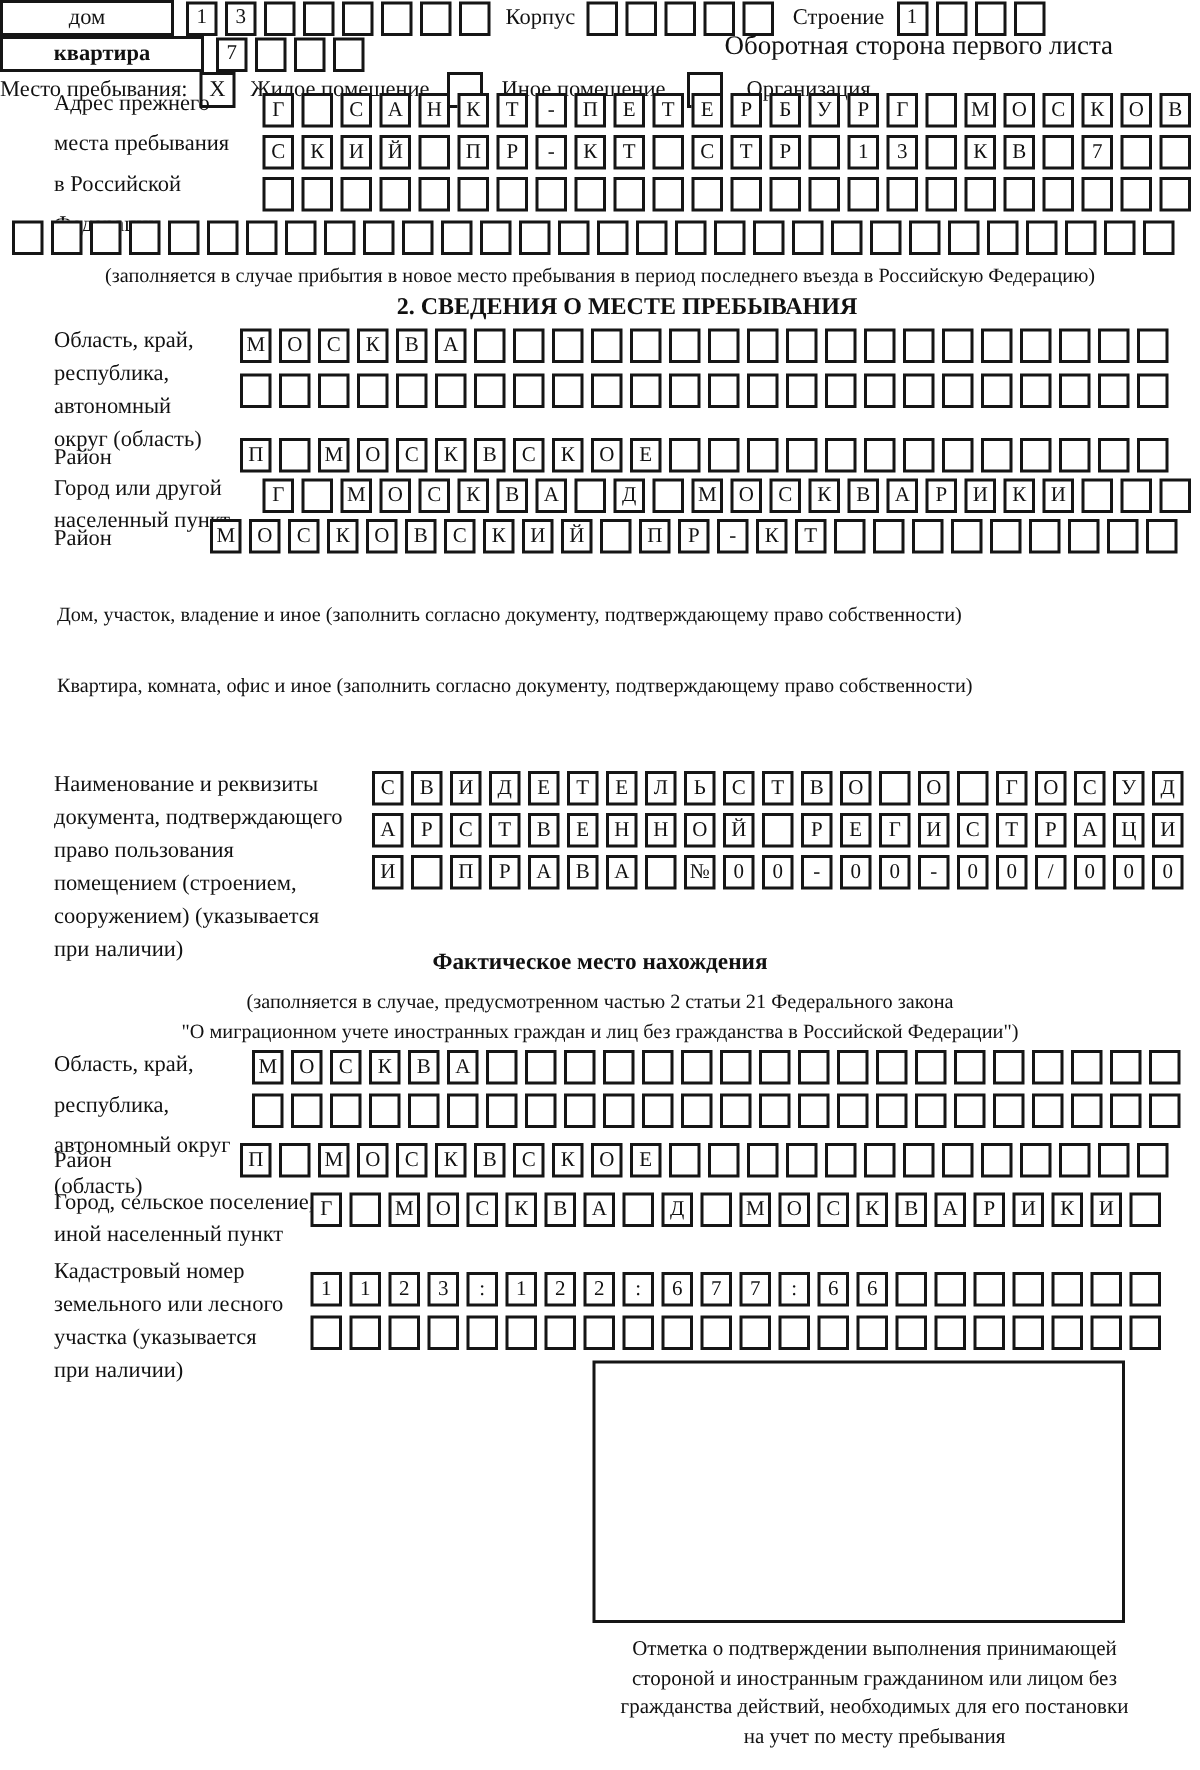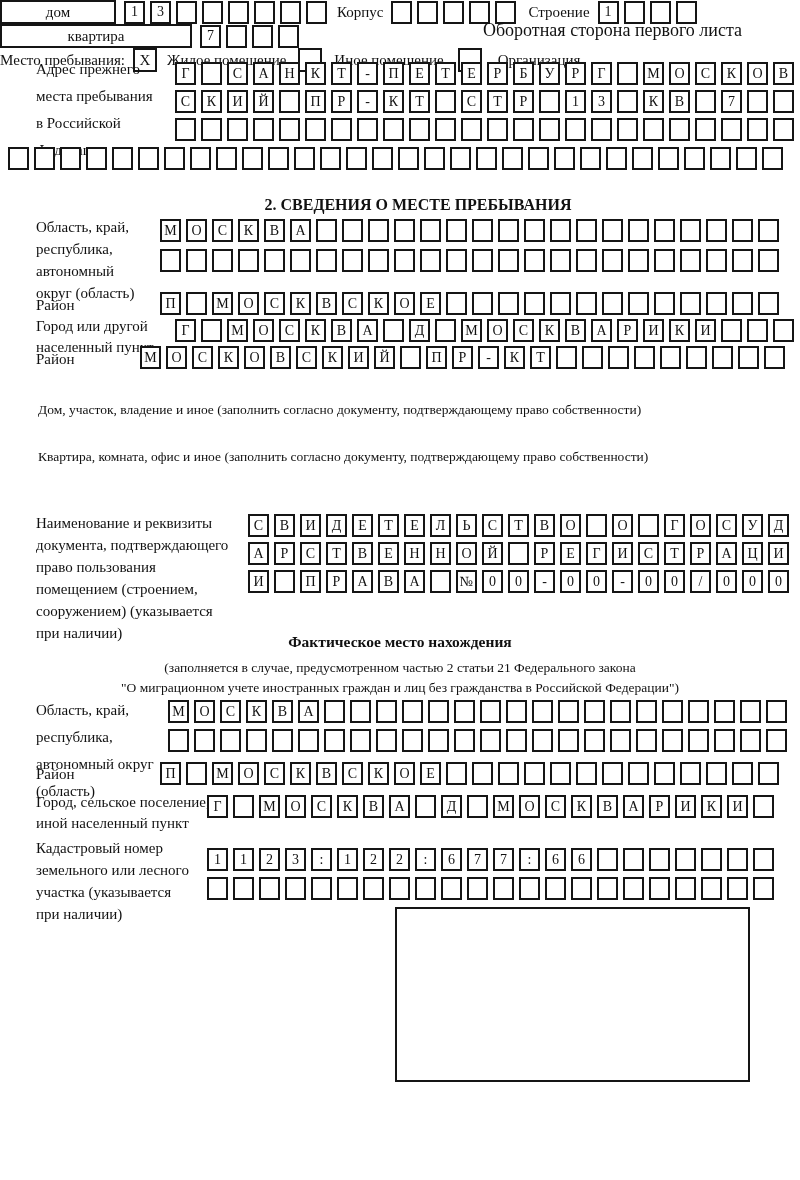--- a/index.html
+++ b/index.html
@@ -41,21 +41,21 @@
   .p-obl1{left:160px;top:219px;}
   .p-obl2{left:160px;top:249px;}
   .s2-raion-lbl{left:36px;top:295px;}
   .p-raion{left:160px;top:292px;}
   .s2-gorod-lbl{left:36px;top:316px;}
   .p-gorod{left:175px;top:319px;}
   .s2-ulitsa-lbl{left:36px;top:349px;}
   .p-ulitsa{left:140px;top:346px;}
   .p-dom{left:65px;top:373px;display:flex;align-items:center;}
   .dom-box{width:116px;}
-  .kv-box{width:192px;}
+  .kv-box{width:136px;font-weight:bold;}
   .p-note-dom{left:38px;top:400px;}
   .p-kvartira{left:65px;top:419px;display:flex;align-items:center;}
   .p-note-kv{left:38px;top:447px;}
   .p-mesto{left:38px;top:466px;display:flex;align-items:center;}
   .m1{margin-left:8px;} .m2{margin-left:10px;} .m3{margin-left:12px;}
   .m4{margin-left:12px;} .m5{margin-left:14px;} .m6{margin-left:16px;}
   .p-note-mesto{left:0;width:690px;text-align:center;top:494px;}
   .doc-lbl{left:36px;top:512px;line-height:22px;}
   .p-doc1{left:248px;top:514px;}
   .p-doc2{left:248px;top:542px;}
@@ -194,20 +194,21 @@
       <span class="cell"></span>
       <span class="cell"></span>
       <span class="cell"></span>
       <span class="cell"></span>
       <span class="cell"></span>
       <span class="cell"></span>
       <span class="cell"></span>
       <span class="cell"></span>
       <span class="cell"></span>
     </div>
+  <div class="note abs center p-note1">(заполняется в случае прибытия в новое место пребывания в период последнего въезда в Российскую Федерацию)</div>
 
   <div class="lbl abs center bold p-h2">2. СВЕДЕНИЯ О МЕСТЕ ПРЕБЫВАНИЯ</div>
 
   <div class="lbl s2-obl-lbl">Область, край,
 республика,
 автономный
 округ (область)</div>
   <div class="cells abs p-obl1">
       <span class="cell">М</span>
       <span class="cell">О</span>
@@ -637,14 +638,18 @@
       <span class="cell"></span>
       <span class="cell"></span>
       <span class="cell"></span>
       <span class="cell"></span>
       <span class="cell"></span>
       <span class="cell"></span>
       <span class="cell"></span>
     </div>
 
   <div class="stamp"></div>
+  <div class="stamp-cap">Отметка о подтверждении выполнения принимающей
+стороной и иностранным гражданином или лицом без
+гражданства действий, необходимых для его постановки
+на учет по месту пребывания</div>
 
 </div>
 
 </body></html>

